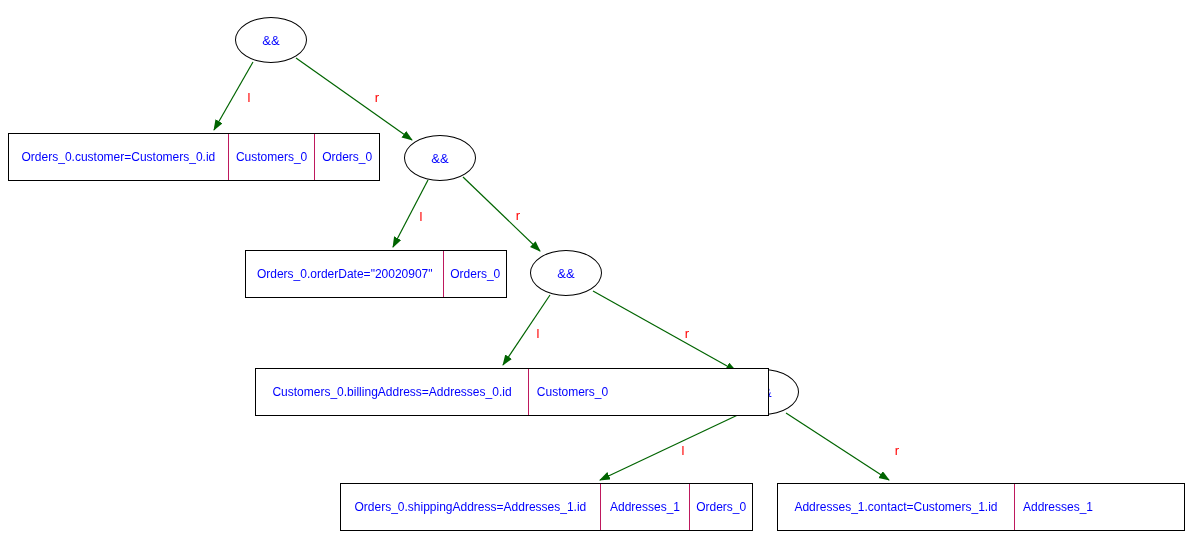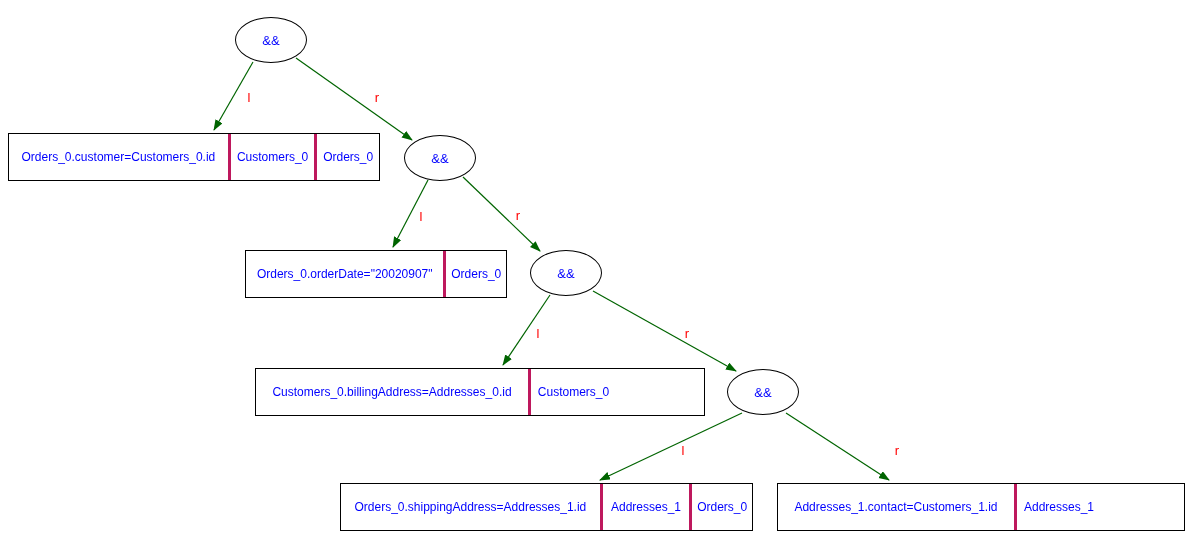--- a/index.html
+++ b/index.html
@@ -45,21 +45,21 @@
     height: 100%;
     display: flex;
     align-items: center;
     justify-content: center;
     color: #0000ff;
     font-size: 12px;
     white-space: nowrap;
     box-sizing: border-box;
     overflow: hidden;
   }
-  .cell + .cell { border-left: 3px solid #be185d; }
+  .cell + .cell { border-left: 1px solid #be185d; }
   .elabel {
     position: absolute;
     transform: translate(-50%, -50%);
     color: #ff0000;
     font-size: 13px;
     line-height: 1;
   }
   .edge-line { stroke: #006400; stroke-width: 1.2; }
 </style>
 </head>
@@ -109,21 +109,21 @@
     <div class="cell" style="width:220px;">Orders_0.customer=Customers_0.id</div>
     <div class="cell" style="width:87px;">Customers_0</div>
     <div class="cell" style="width:65px;">Orders_0</div>
   </div>
 
   <div class="leaf" style="left:245px; top:250px; width:262px;">
     <div class="cell" style="width:199px;">Orders_0.orderDate="20020907"</div>
     <div class="cell" style="width:63px;">Orders_0</div>
   </div>
 
-  <div class="leaf" style="left:255px; top:368px; width:450px;">
+  <div class="leaf" style="left:255px; top:368px; width:514px;">
     <div class="cell" style="width:272px;">Customers_0.billingAddress=Addresses_0.id</div>
     <div class="cell" style="width:88px;">Customers_0</div>
   </div>
 
   <div class="leaf" style="left:340px; top:483px; width:413px;">
     <div class="cell" style="width:260px;">Orders_0.shippingAddress=Addresses_1.id</div>
     <div class="cell" style="width:90px;">Addresses_1</div>
     <div class="cell" style="width:63px;">Orders_0</div>
   </div>
 

